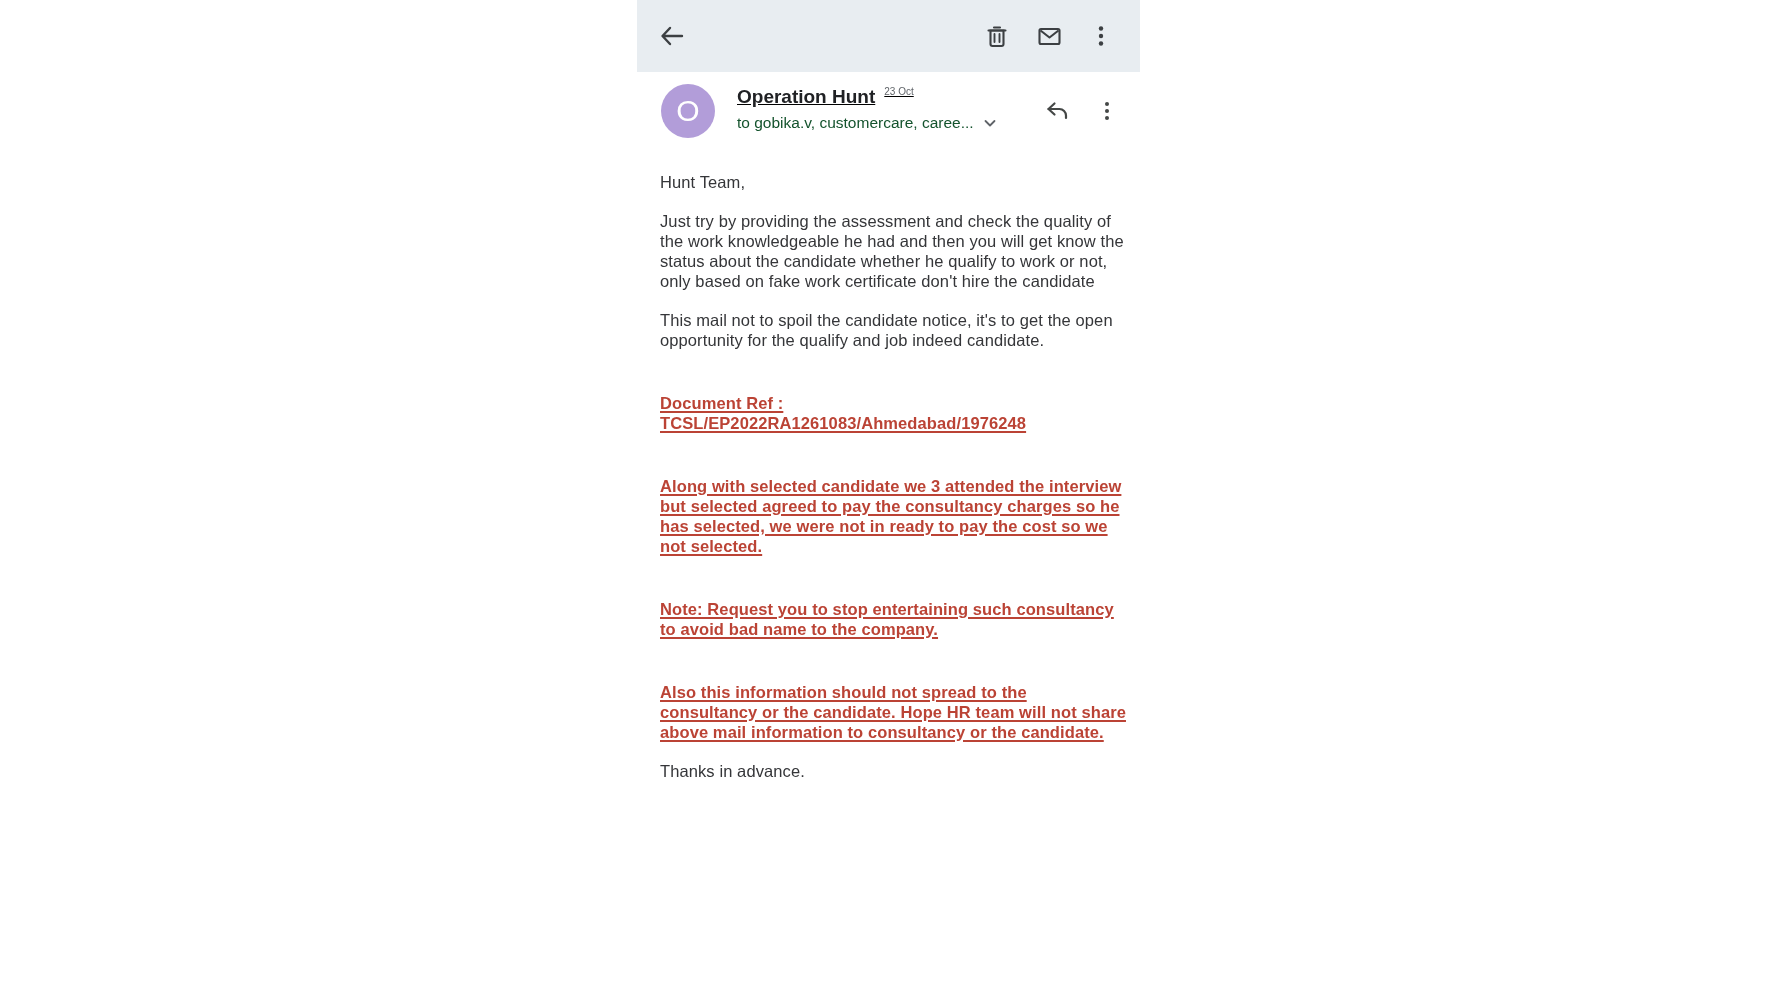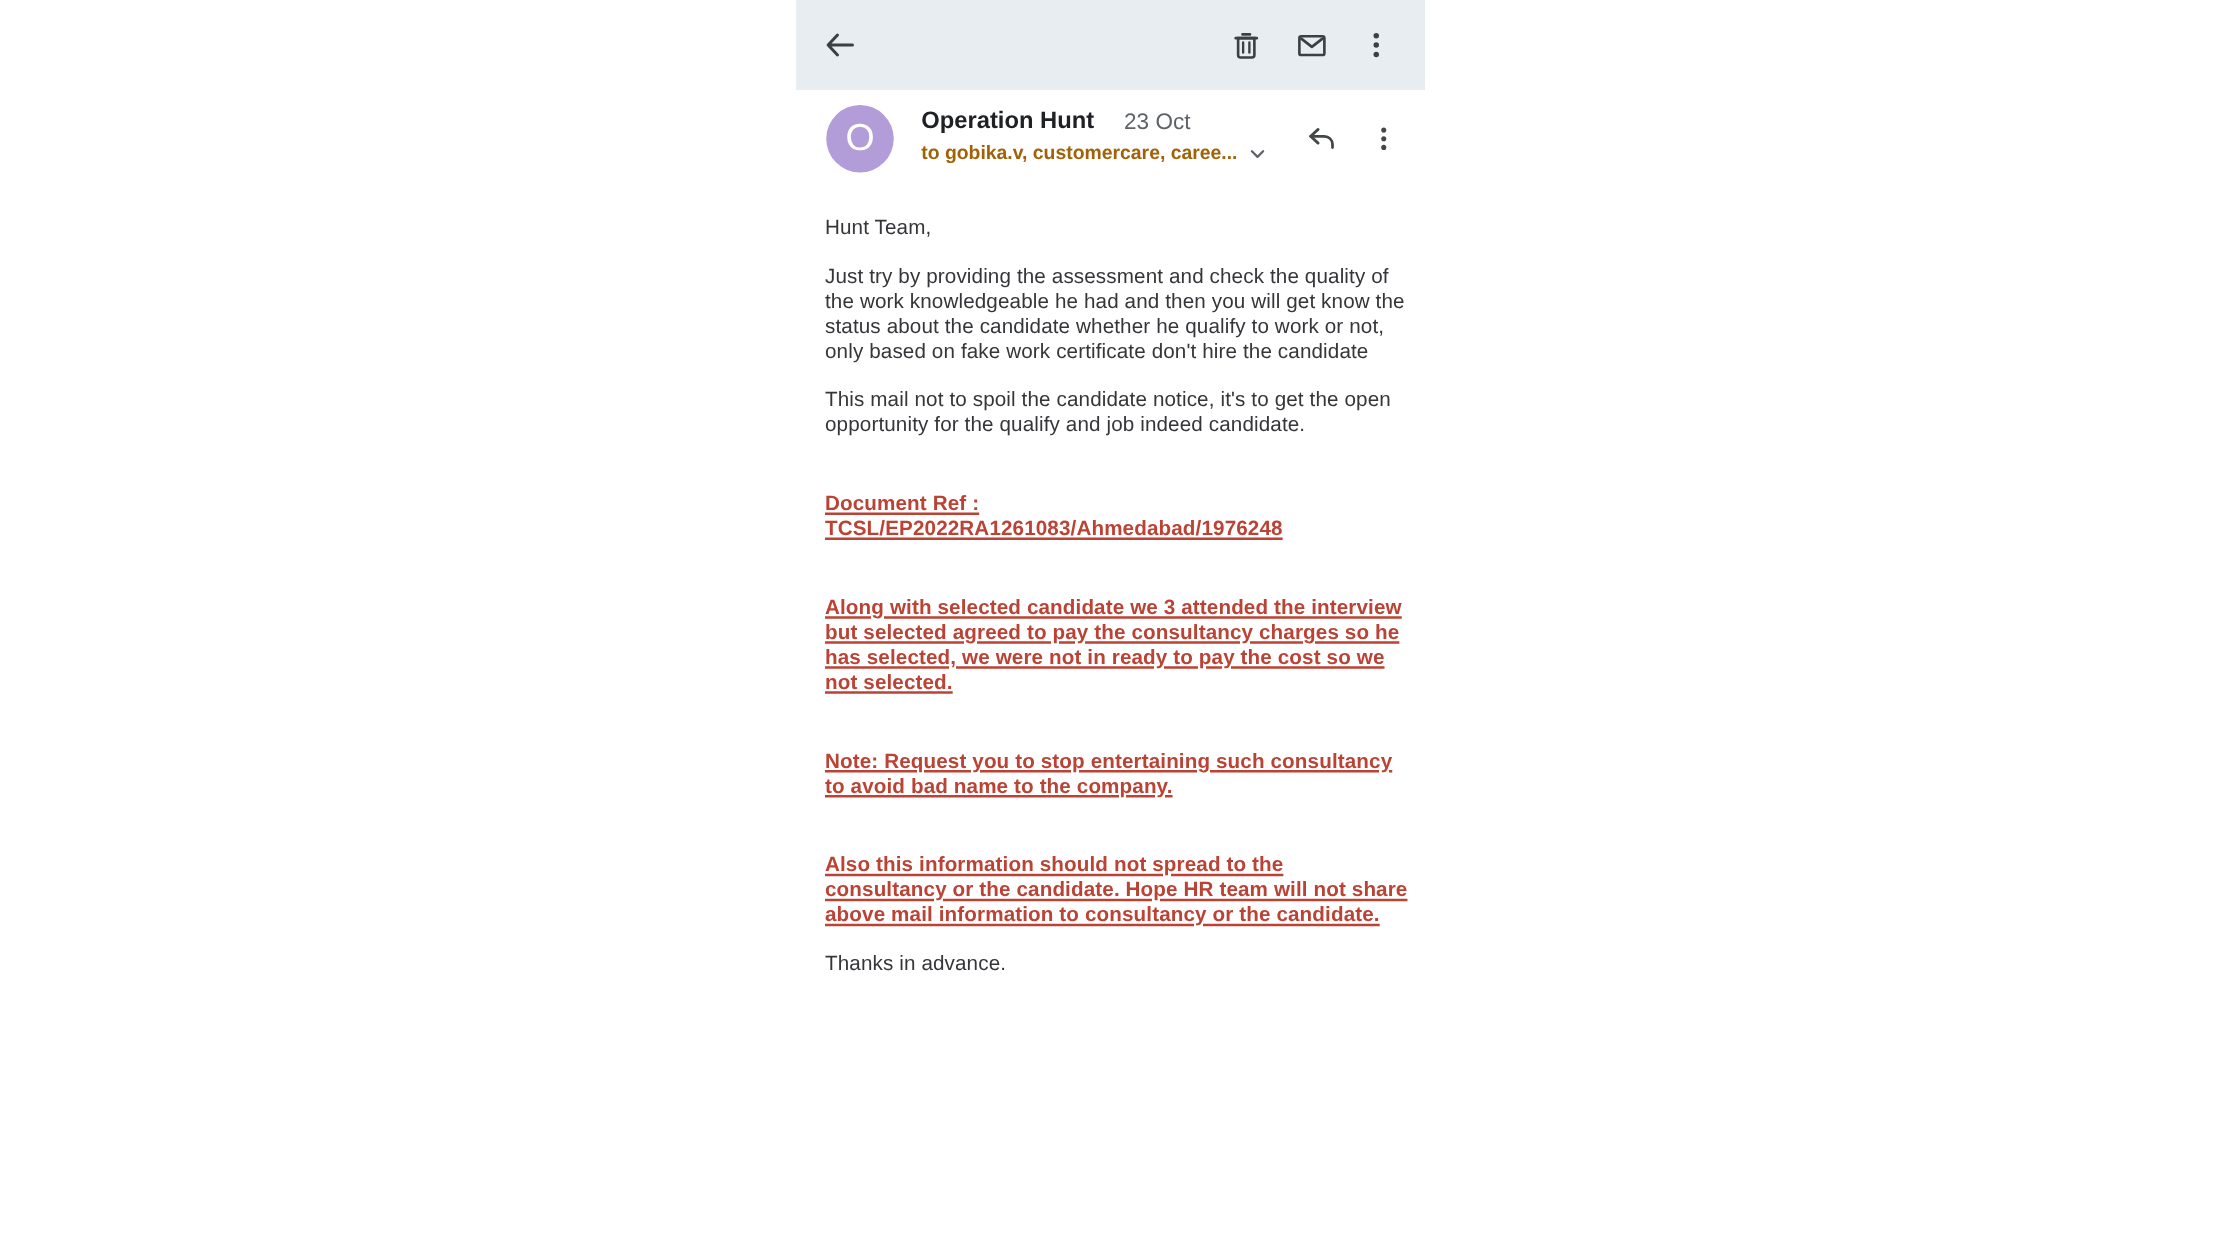--- a/index.html
+++ b/index.html
@@ -65,42 +65,42 @@
     cursor: pointer;
   }
   .sender-block {
     margin-left: 22px;
     flex: 1 1 auto;
     min-width: 0;
     padding-top: 2px;
   }
   .sender-line {
     display: flex;
-    align-items: center;
+    align-items: flex-start;
     white-space: nowrap;
+    text-decoration: underline;
   }
   .sender-name {
     font-size: 19px;
     font-weight: 700;
     color: #202124;
   }
   .sent-date {
-    margin-left: 24px;
-    font-size: 18px;
+    margin-left: 9px;
+    font-size: 10px;
     color: #5f6368;
   }
   .recipients-line {
     margin-top: 6px;
     display: flex;
     align-items: center;
-    color: #a16207;
+    color: #14532d;
     font-size: 15.5px;
     white-space: nowrap;
     cursor: pointer;
-    font-weight: bold;
   }
   .recipients-line .chev { margin-left: 8px; flex: 0 0 auto; }
   .header-actions {
     display: flex;
     align-items: center;
     padding-top: 8px;
     flex: 0 0 auto;
   }
   .header-actions .icon-btn + .icon-btn { margin-left: 12px; }
   

